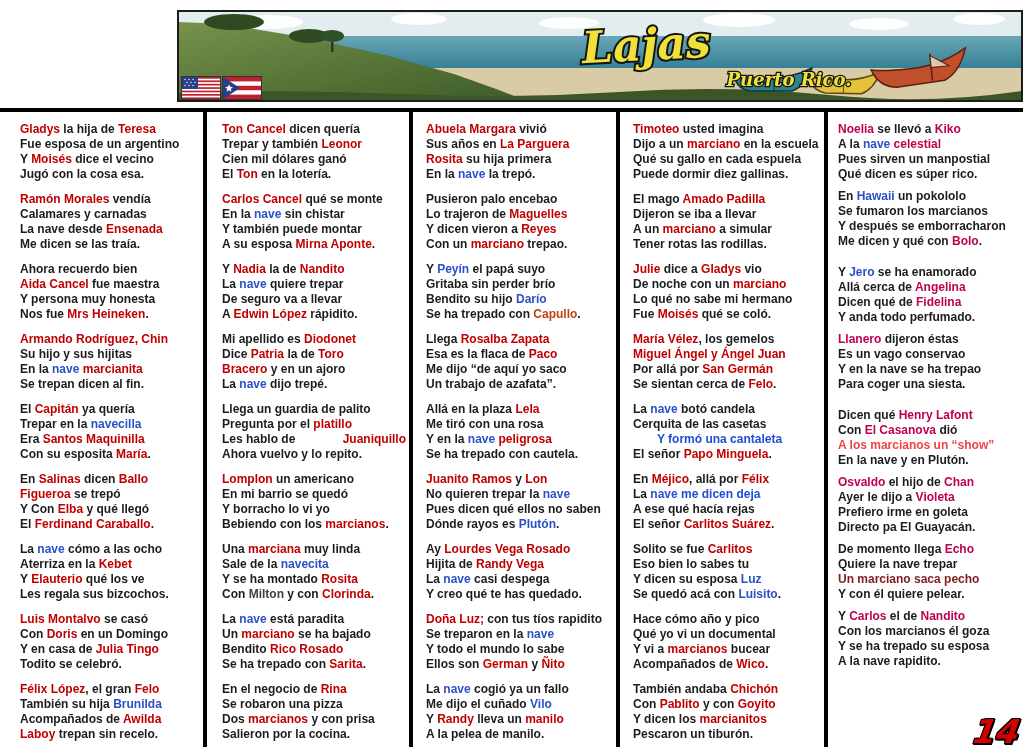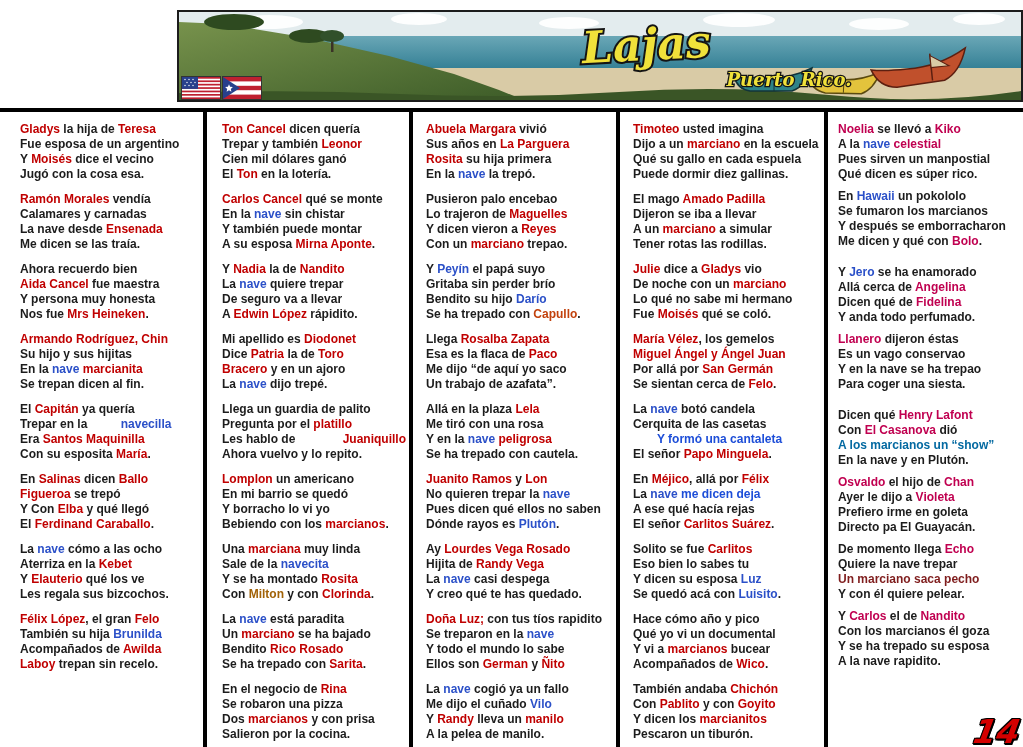--- a/index.html
+++ b/index.html
@@ -150,37 +150,43 @@
         <div class="line"><span style="color: rgb(28, 28, 28);">Nos fue </span><span style="color: rgb(192, 0, 0);">Mrs Heineken</span><span style="color: rgb(28, 28, 28);">.</span></div>
       </div>
       <div class="stanza">
         <div class="line"><span style="color: rgb(192, 0, 0);">Armando Rodríguez, Chin</span></div>
         <div class="line"><span style="color: rgb(28, 28, 28);">Su hijo y sus hijitas</span></div>
         <div class="line"><span style="color: rgb(28, 28, 28);">En la </span><span style="color: rgb(43, 80, 200);">nave</span><span style="color: rgb(28, 28, 28);"> </span><span style="color: rgb(192, 0, 0);">marcianita</span></div>
         <div class="line"><span style="color: rgb(28, 28, 28);">Se trepan dicen al fin.</span></div>
       </div>
       <div class="stanza">
         <div class="line"><span style="color: rgb(28, 28, 28);">El </span><span style="color: rgb(192, 0, 0);">Capitán</span><span style="color: rgb(28, 28, 28);"> ya quería</span></div>
-        <div class="line"><span style="color: rgb(28, 28, 28);">Trepar en la </span><span style="color: rgb(43, 80, 200); margin-left: 30px;">navecilla</span></div>
+        <div class="line"><span style="color: rgb(28, 28, 28);">Trepar en la </span><span style="color: rgb(43, 80, 200);">navecilla</span></div>
         <div class="line"><span style="color: rgb(28, 28, 28);">Era </span><span style="color: rgb(192, 0, 0);">Santos Maquinilla</span></div>
         <div class="line"><span style="color: rgb(28, 28, 28);">Con su esposita </span><span style="color: rgb(192, 0, 0);">María</span><span style="color: rgb(28, 28, 28);">.</span></div>
       </div>
       <div class="stanza">
         <div class="line"><span style="color: rgb(28, 28, 28);">En </span><span style="color: rgb(192, 0, 0);">Salinas</span><span style="color: rgb(28, 28, 28);"> dicen </span><span style="color: rgb(192, 0, 0);">Ballo</span></div>
         <div class="line"><span style="color: rgb(192, 0, 0);">Figueroa</span><span style="color: rgb(28, 28, 28);"> se trepó</span></div>
         <div class="line"><span style="color: rgb(28, 28, 28);">Y Con </span><span style="color: rgb(192, 0, 0);">Elba</span><span style="color: rgb(28, 28, 28);"> y qué llegó</span></div>
         <div class="line"><span style="color: rgb(28, 28, 28);">El </span><span style="color: rgb(192, 0, 0);">Ferdinand Caraballo</span><span style="color: rgb(28, 28, 28);">.</span></div>
       </div>
       <div class="stanza">
         <div class="line"><span style="color: rgb(28, 28, 28);">La </span><span style="color: rgb(43, 80, 200);">nave</span><span style="color: rgb(28, 28, 28);"> cómo a las ocho</span></div>
         <div class="line"><span style="color: rgb(28, 28, 28);">Aterriza en la </span><span style="color: rgb(192, 0, 0);">Kebet</span></div>
         <div class="line"><span style="color: rgb(28, 28, 28);">Y </span><span style="color: rgb(192, 0, 0);">Elauterio</span><span style="color: rgb(28, 28, 28);"> qué los ve</span></div>
         <div class="line"><span style="color: rgb(28, 28, 28);">Les regala sus bizcochos.</span></div>
       </div>
       <div class="stanza">
+        <div class="line"><span style="color: rgb(192, 0, 0);">Luis Montalvo</span><span style="color: rgb(28, 28, 28);"> se casó</span></div>
+        <div class="line"><span style="color: rgb(28, 28, 28);">Con </span><span style="color: rgb(192, 0, 0);">Doris</span><span style="color: rgb(28, 28, 28);"> en un Domingo</span></div>
+        <div class="line"><span style="color: rgb(28, 28, 28);">Y en casa de </span><span style="color: rgb(192, 0, 0);">Julia Tingo</span></div>
+        <div class="line"><span style="color: rgb(28, 28, 28);">Todito se celebró.</span></div>
+      </div>
+      <div class="stanza">
         <div class="line"><span style="color: rgb(192, 0, 0);">Félix López</span><span style="color: rgb(28, 28, 28);">, el gran </span><span style="color: rgb(192, 0, 0);">Felo</span></div>
         <div class="line"><span style="color: rgb(28, 28, 28);">También su hija </span><span style="color: rgb(43, 80, 200);">Brunilda</span></div>
         <div class="line"><span style="color: rgb(28, 28, 28);">Acompañados de </span><span style="color: rgb(192, 0, 0);">Awilda</span></div>
         <div class="line"><span style="color: rgb(192, 0, 0);">Laboy</span><span style="color: rgb(28, 28, 28);"> trepan sin recelo.</span></div>
       </div>
     </div>
   <div class="col" id="col2">
       <div class="stanza">
         <div class="line"><span style="color: rgb(192, 0, 0);">Ton Cancel</span><span style="color: rgb(28, 28, 28);"> dicen quería</span></div>
         <div class="line"><span style="color: rgb(28, 28, 28);">Trepar y también </span><span style="color: rgb(192, 0, 0);">Leonor</span></div>
@@ -214,21 +220,21 @@
       <div class="stanza">
         <div class="line"><span style="color: rgb(192, 0, 0);">Lomplon</span><span style="color: rgb(28, 28, 28);"> un americano</span></div>
         <div class="line"><span style="color: rgb(28, 28, 28);">En mi barrio se quedó</span></div>
         <div class="line"><span style="color: rgb(28, 28, 28);">Y borracho lo vi yo</span></div>
         <div class="line"><span style="color: rgb(28, 28, 28);">Bebiendo con los </span><span style="color: rgb(192, 0, 0);">marcianos</span><span style="color: rgb(28, 28, 28);">.</span></div>
       </div>
       <div class="stanza">
         <div class="line"><span style="color: rgb(28, 28, 28);">Una </span><span style="color: rgb(192, 0, 0);">marciana</span><span style="color: rgb(28, 28, 28);"> muy linda</span></div>
         <div class="line"><span style="color: rgb(28, 28, 28);">Sale de la </span><span style="color: rgb(43, 80, 200);">navecita</span></div>
         <div class="line"><span style="color: rgb(28, 28, 28);">Y se ha montado </span><span style="color: rgb(192, 0, 0);">Rosita</span></div>
-        <div class="line"><span style="color: rgb(28, 28, 28);">Con </span><span style="color: #a16207;">Milton</span><span style="color: rgb(28, 28, 28);"> y con </span><span style="color: rgb(192, 0, 0);">Clorinda</span><span style="color: rgb(28, 28, 28);">.</span></div>
+        <div class="line"><span style="color: rgb(28, 28, 28);">Con </span><span style="color: #404040;">Milton</span><span style="color: rgb(28, 28, 28);"> y con </span><span style="color: rgb(192, 0, 0);">Clorinda</span><span style="color: rgb(28, 28, 28);">.</span></div>
       </div>
       <div class="stanza">
         <div class="line"><span style="color: rgb(28, 28, 28);">La </span><span style="color: rgb(43, 80, 200);">nave</span><span style="color: rgb(28, 28, 28);"> está paradita</span></div>
         <div class="line"><span style="color: rgb(28, 28, 28);">Un </span><span style="color: rgb(192, 0, 0);">marciano</span><span style="color: rgb(28, 28, 28);"> se ha bajado</span></div>
         <div class="line"><span style="color: rgb(28, 28, 28);">Bendito </span><span style="color: rgb(192, 0, 0);">Rico Rosado</span></div>
         <div class="line"><span style="color: rgb(28, 28, 28);">Se ha trepado con </span><span style="color: rgb(192, 0, 0);">Sarita</span><span style="color: rgb(28, 28, 28);">.</span></div>
       </div>
       <div class="stanza">
         <div class="line"><span style="color: rgb(28, 28, 28);">En el negocio de </span><span style="color: rgb(192, 0, 0);">Rina</span></div>
         <div class="line"><span style="color: rgb(28, 28, 28);">Se robaron una pizza</span></div>
@@ -369,21 +375,21 @@
       </div>
       <div class="stanza">
         <div class="line"><span style="color: rgb(192, 0, 80);">Llanero</span><span style="color: rgb(28, 28, 28);"> dijeron éstas</span></div>
         <div class="line"><span style="color: rgb(28, 28, 28);">Es un vago conservao</span></div>
         <div class="line"><span style="color: rgb(28, 28, 28);">Y en la nave se ha trepao</span></div>
         <div class="line"><span style="color: rgb(28, 28, 28);">Para coger una siesta.</span></div>
       </div>
       <div class="stanza gap-lg">
         <div class="line"><span style="color: rgb(28, 28, 28);">Dicen qué </span><span style="color: rgb(192, 0, 80);">Henry Lafont</span></div>
         <div class="line"><span style="color: rgb(28, 28, 28);">Con </span><span style="color: rgb(192, 0, 80);">El Casanova</span><span style="color: rgb(28, 28, 28);"> dió</span></div>
-        <div class="line"><span style="color: #0369a1; text-align: center;">A los marcianos un “show”</span></div>
+        <div class="line"><span style="color: #ef4444; text-align: center;">A los marcianos un “show”</span></div>
         <div class="line"><span style="color: rgb(28, 28, 28);">En la nave y en Plutón.</span></div>
       </div>
       <div class="stanza">
         <div class="line"><span style="color: rgb(192, 0, 80);">Osvaldo</span><span style="color: rgb(28, 28, 28);"> el hijo de </span><span style="color: rgb(192, 0, 80);">Chan</span></div>
         <div class="line"><span style="color: rgb(28, 28, 28);">Ayer le dijo a </span><span style="color: rgb(192, 0, 80);">Violeta</span></div>
         <div class="line"><span style="color: rgb(28, 28, 28);">Prefiero irme en goleta</span></div>
         <div class="line"><span style="color: rgb(28, 28, 28);">Directo pa El Guayacán.</span></div>
       </div>
       <div class="stanza">
         <div class="line"><span style="color: rgb(28, 28, 28);">De momento llega </span><span style="color: rgb(192, 0, 80);">Echo</span></div>

